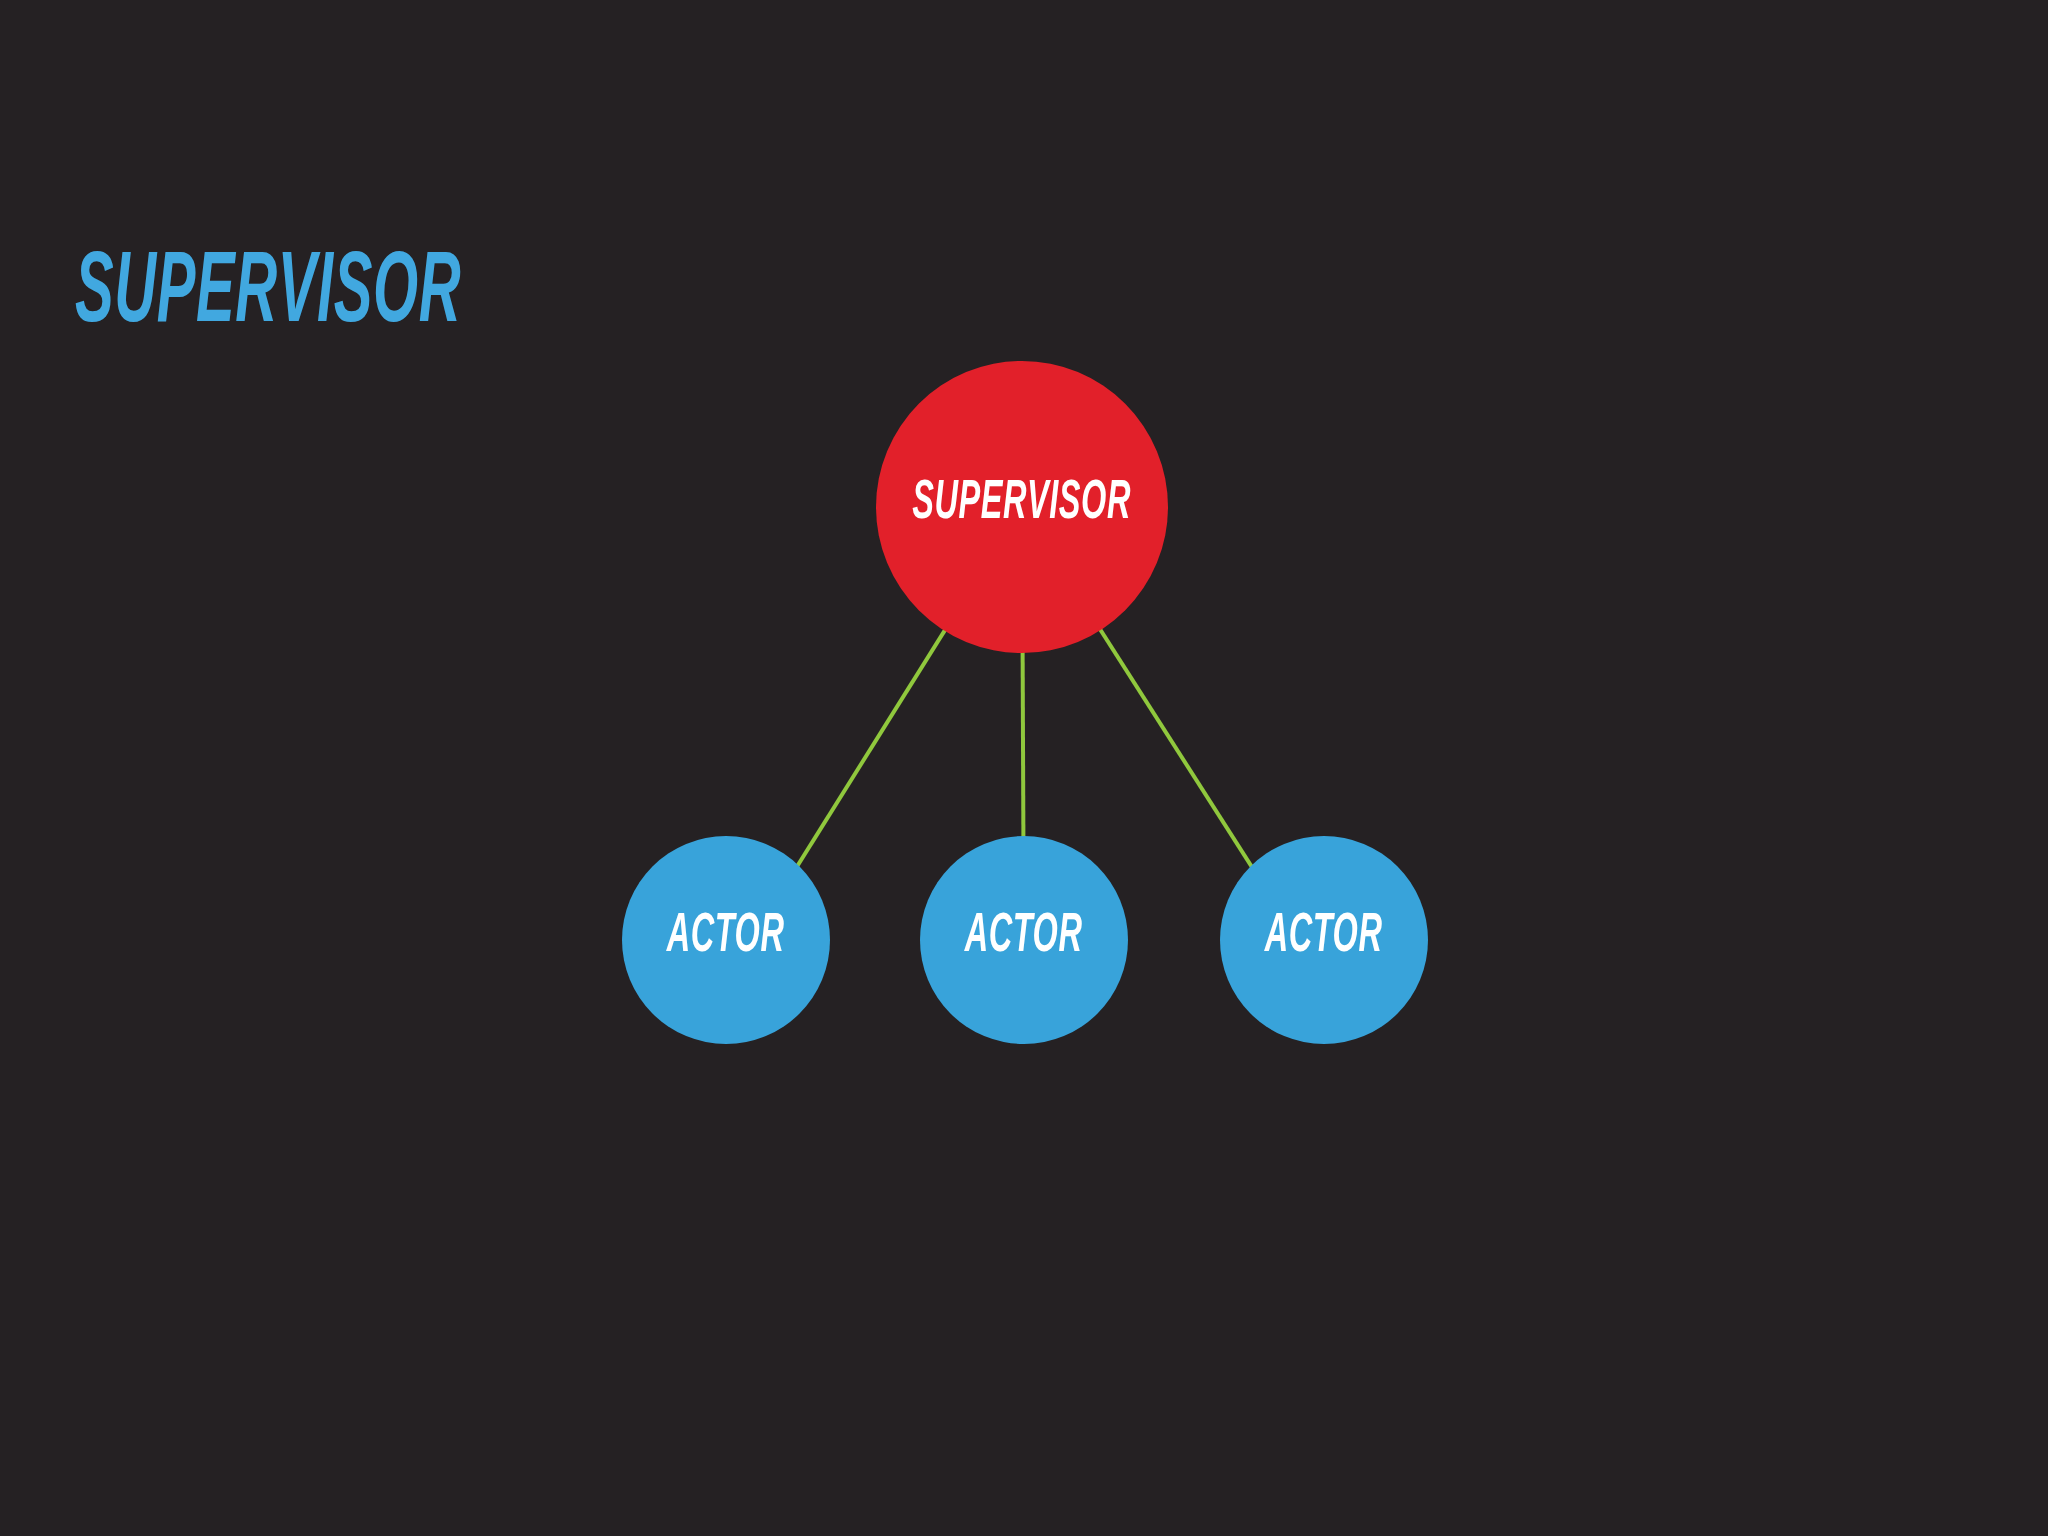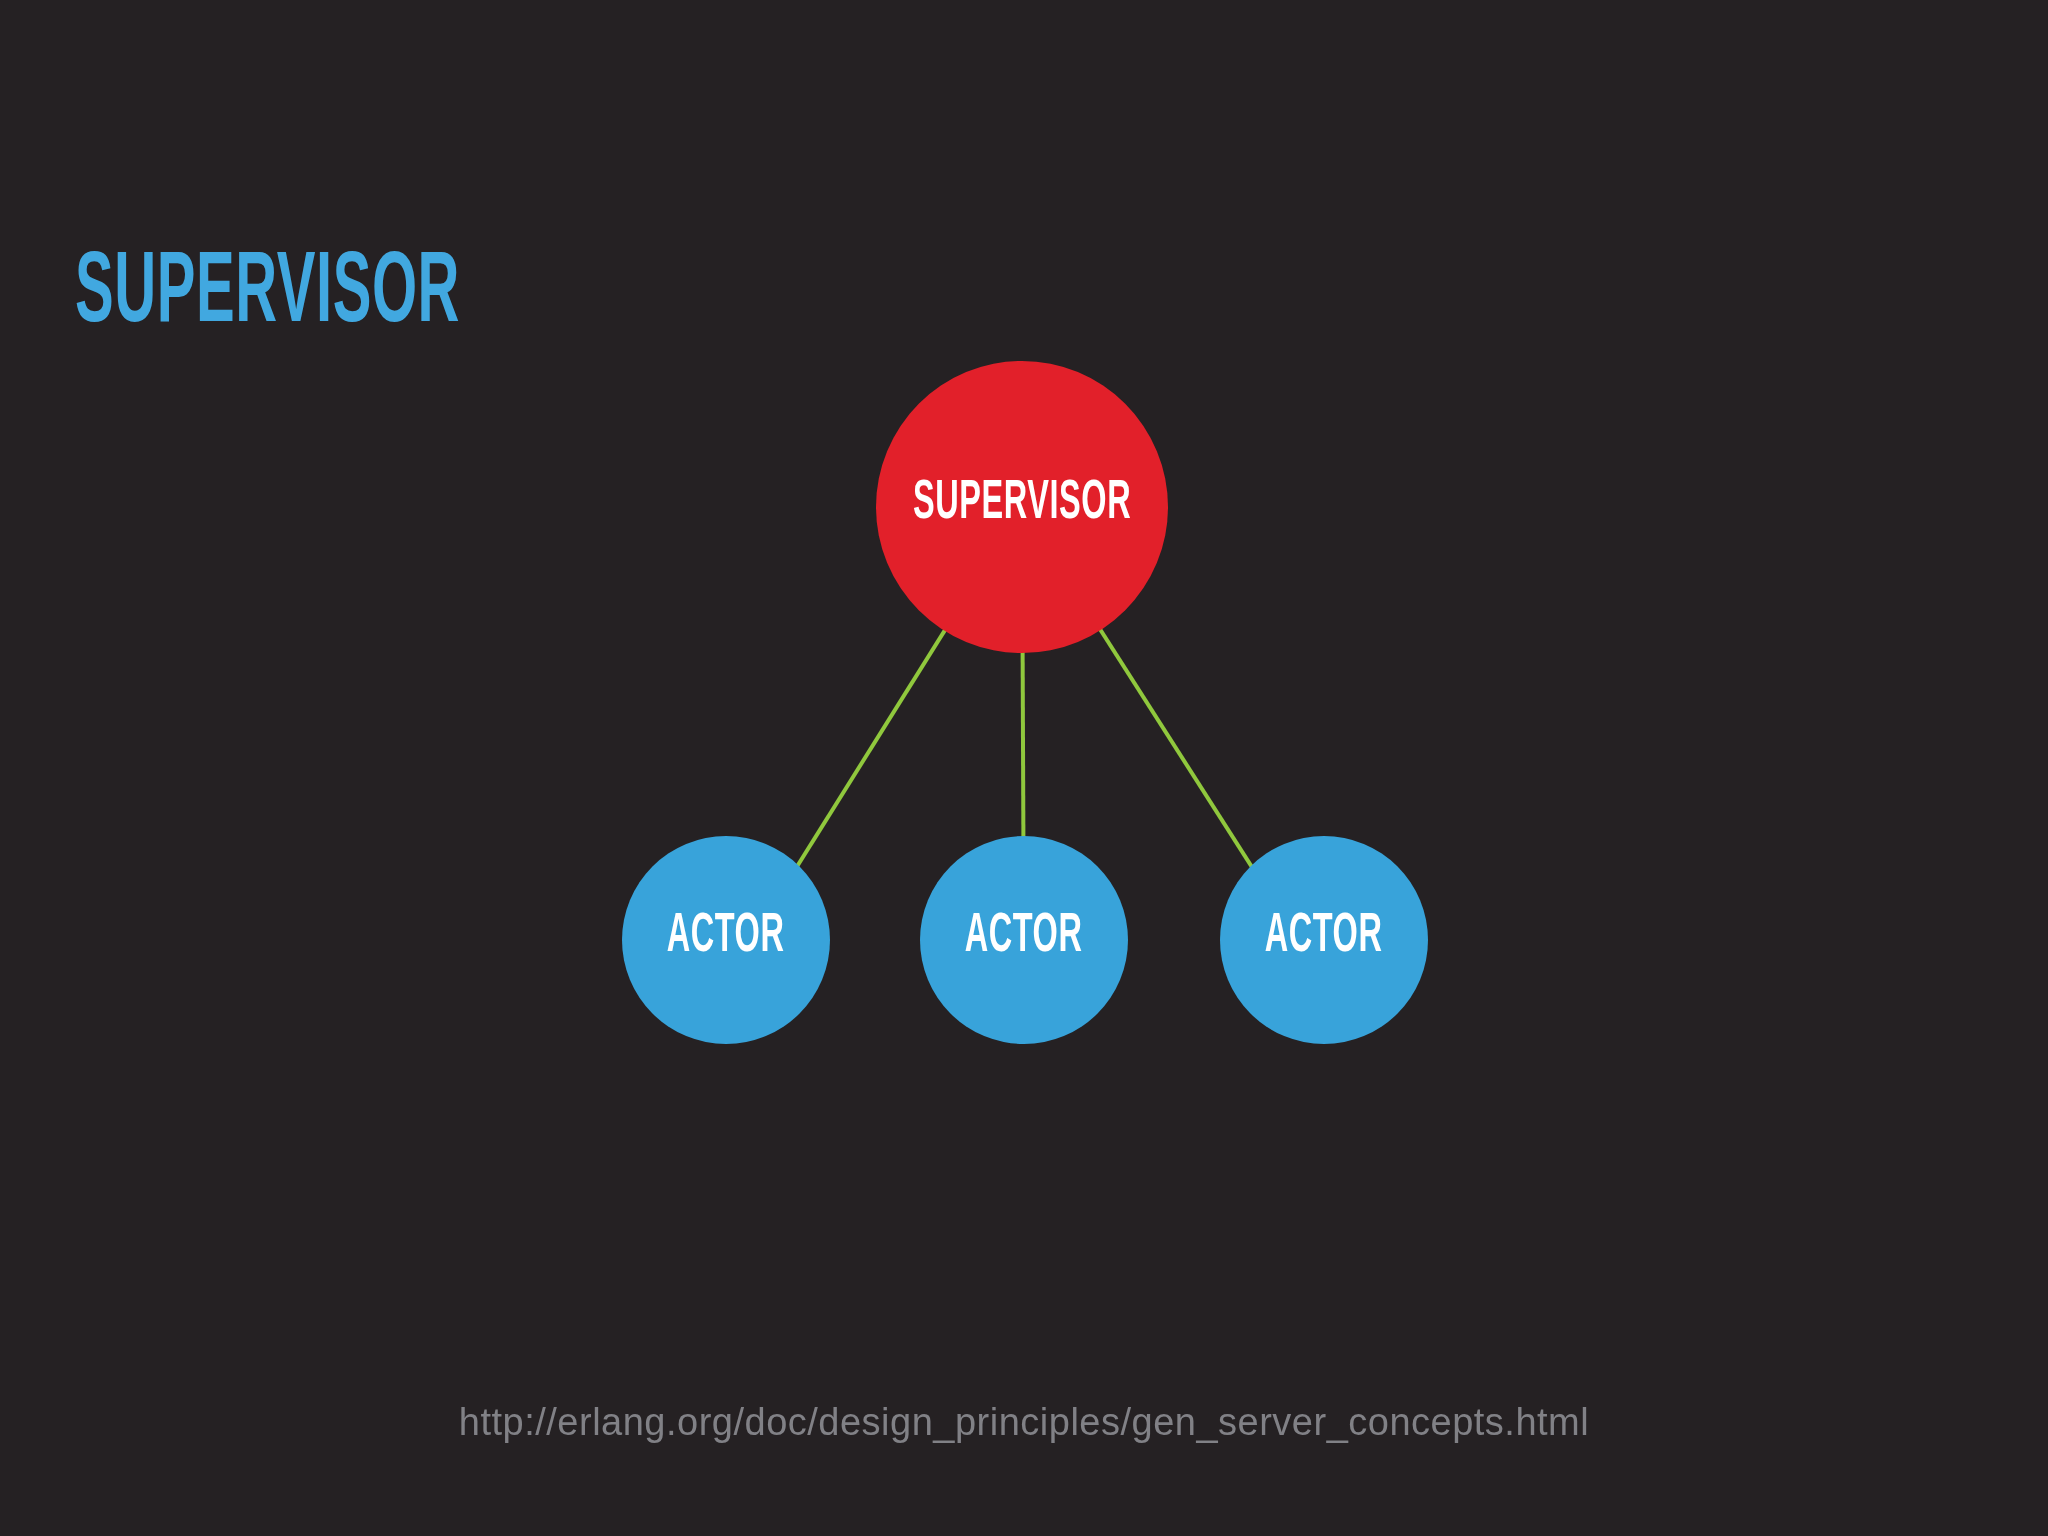--- a/index.html
+++ b/index.html
@@ -3,21 +3,21 @@
 <meta charset="utf-8">
 <style>
   
   html, body { margin: 0; padding: 0; }
   body {
     width: 2048px; height: 1536px;
     background: var(--background, #252123);
     font-family: "Liberation Sans", sans-serif;
     overflow: hidden; position: relative;
   }
-  .slide { position: absolute; inset: 0; }
+  .slide { position: absolute; inset: 0; font-style: italic; }
 
   .slide-title {
     position: absolute; left: 75px; top: 236px;
     margin: 0; height: 100px; line-height: 100px;
     font-size: 100px; font-weight: bold;
     color: var(--title-text, #41A8E0);
     letter-spacing: 1px; white-space: nowrap;
     transform: scaleX(0.58); transform-origin: left center;
   }
 
@@ -80,15 +80,14 @@
   </div>
 
   <div class="node node-actor" id="actor-1">
     <span class="node-label">ACTOR</span>
   </div>
 
   <div class="node node-actor" id="actor-2">
     <span class="node-label">ACTOR</span>
   </div>
 
-  <div class="footer-url">http://erlang.org/doc/design_principles/gen_server_concepts.html</div>
 
 </div>
 
 </body></html>

